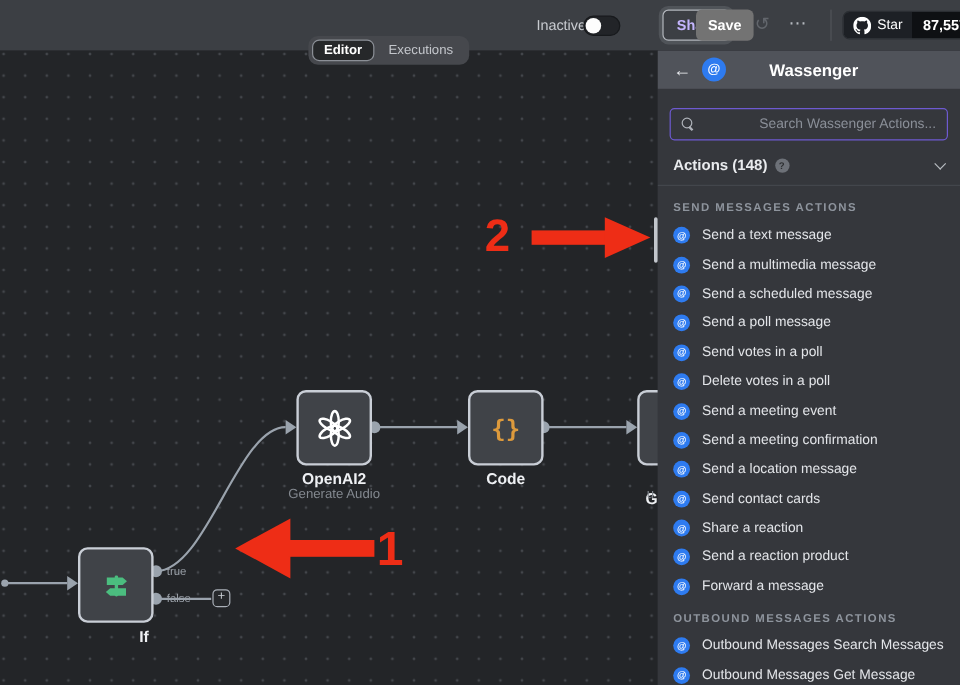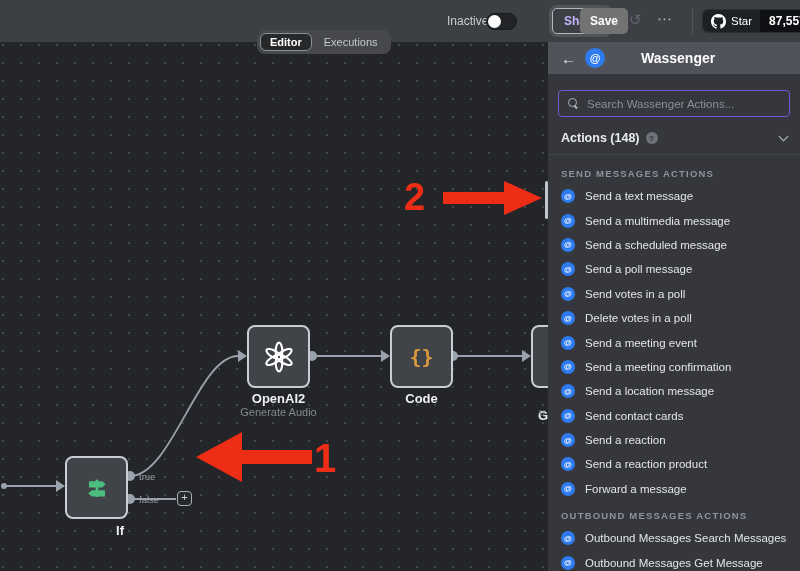--- a/index.html
+++ b/index.html
@@ -78,21 +78,21 @@
   .back-arrow { color:#e8eaee; font-size:15px; cursor:pointer; line-height:1; }
   .wass-logo { width:20px; height:20px; border-radius:50%; background:#2e7bf0; color:#fff; font-size:11px; font-weight:bold; display:flex; align-items:center; justify-content:center; }
   .sb-title { color:#fff; font-size:14px; font-weight:bold;margin-left:27px; }
   .search-box {
     margin:16px 10px 0 10px; height:27px; border:1px solid #6e5ad1; border-radius:4px;
     display:flex; align-items:center; gap:8px; padding:0 9px; background:#35373c;
   }
   .mag { position:relative; width:11px; height:11px; flex:none; }
   .mag::before { content:""; position:absolute; left:0; top:0; width:7px; height:7px; border:1.5px solid #aeb2b9; border-radius:50%; }
   .mag::after  { content:""; position:absolute; left:7px; top:7px; width:4px; height:1.5px; background:#aeb2b9; transform:rotate(45deg); transform-origin:0 0; }
-  .search-box input { flex:1; background:transparent; border:none; outline:none; color:#c7cad0; font-size:11.5px; font-family:"Liberation Sans", sans-serif; }
+  .search-box input { flex:1; background:transparent; border:none; outline:none; color:#c7cad0; font-size:11.5px; font-family:"Liberation Sans", sans-serif;text-align:right; }
   .search-box input::placeholder { color:#8a8f98; }
   .actions-row { margin-top:14px; padding:0 13px; display:flex; align-items:center; gap:6px; }
   .actions-title { color:#e9ebee; font-size:12.5px; font-weight:bold; }
   .help-dot { width:12px; height:12px; border-radius:50%; background:#6d7178; color:#2e3033; font-size:8px; font-weight:bold; display:flex; align-items:center; justify-content:center; cursor:pointer; }
   .spacer { flex:1; }
   .chev { width:7px; height:7px; border-right:1.6px solid #b9bdc3; border-bottom:1.6px solid #b9bdc3; transform:rotate(45deg); margin-top:-4px; cursor:pointer; }
   .sb-divider { margin-top:9px; border-top:1px solid #43464c; }
   .section-label { padding:13px 13px 5px 13px; color:#8e949d; font-size:9.5px; font-weight:bold; letter-spacing:1.2px; }
   .section-label.second { padding-top:9px; }
   .action-item { height:24.4px; display:flex; align-items:center; gap:10px; padding:0 13px; cursor:pointer; }
@@ -259,21 +259,21 @@
     <div class="action-item">
       <span class="action-icon">@</span>
       <span class="action-label">Send a location message</span>
     </div>
     <div class="action-item">
       <span class="action-icon">@</span>
       <span class="action-label">Send contact cards</span>
     </div>
     <div class="action-item">
       <span class="action-icon">@</span>
-      <span class="action-label">Send a reaction</span>
+      <span class="action-label">Share a reaction</span>
     </div>
     <div class="action-item">
       <span class="action-icon">@</span>
       <span class="action-label">Send a reaction product</span>
     </div>
     <div class="action-item">
       <span class="action-icon">@</span>
       <span class="action-label">Forward a message</span>
     </div>
 

